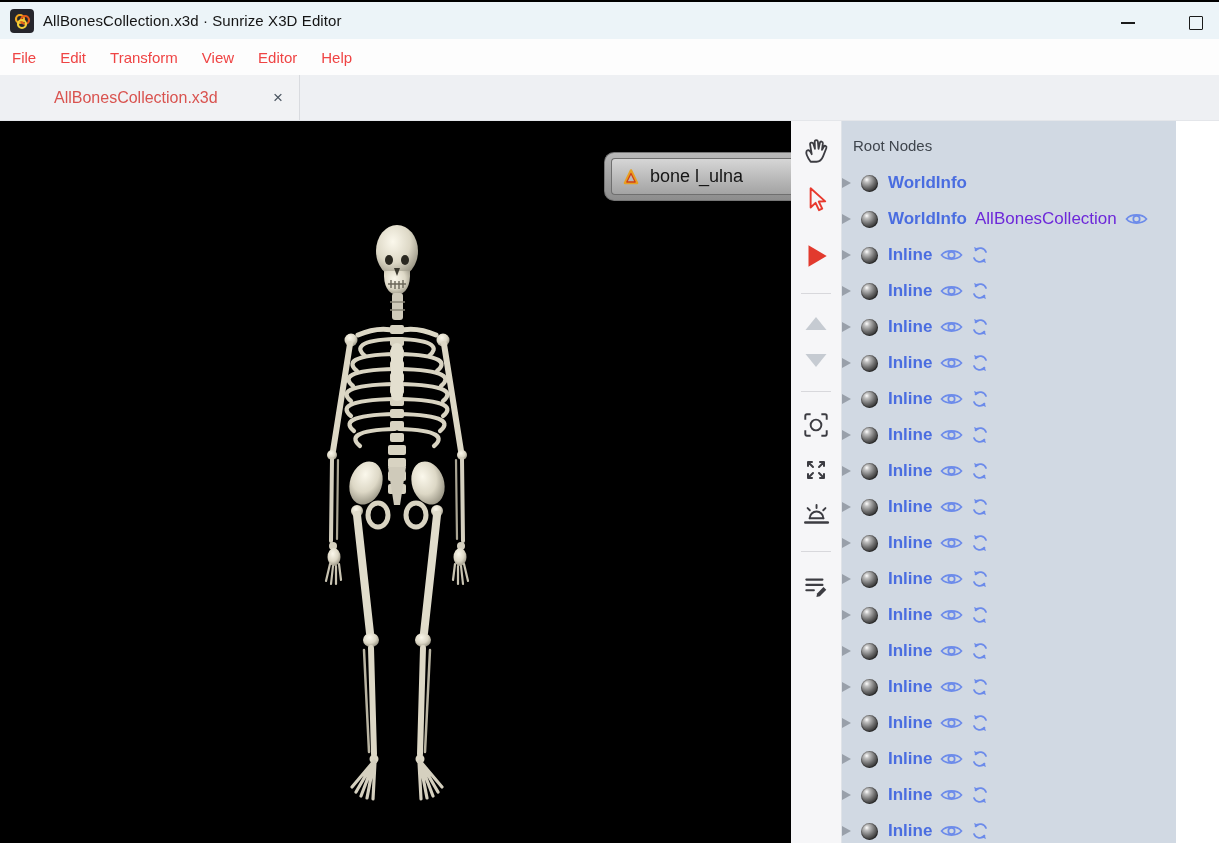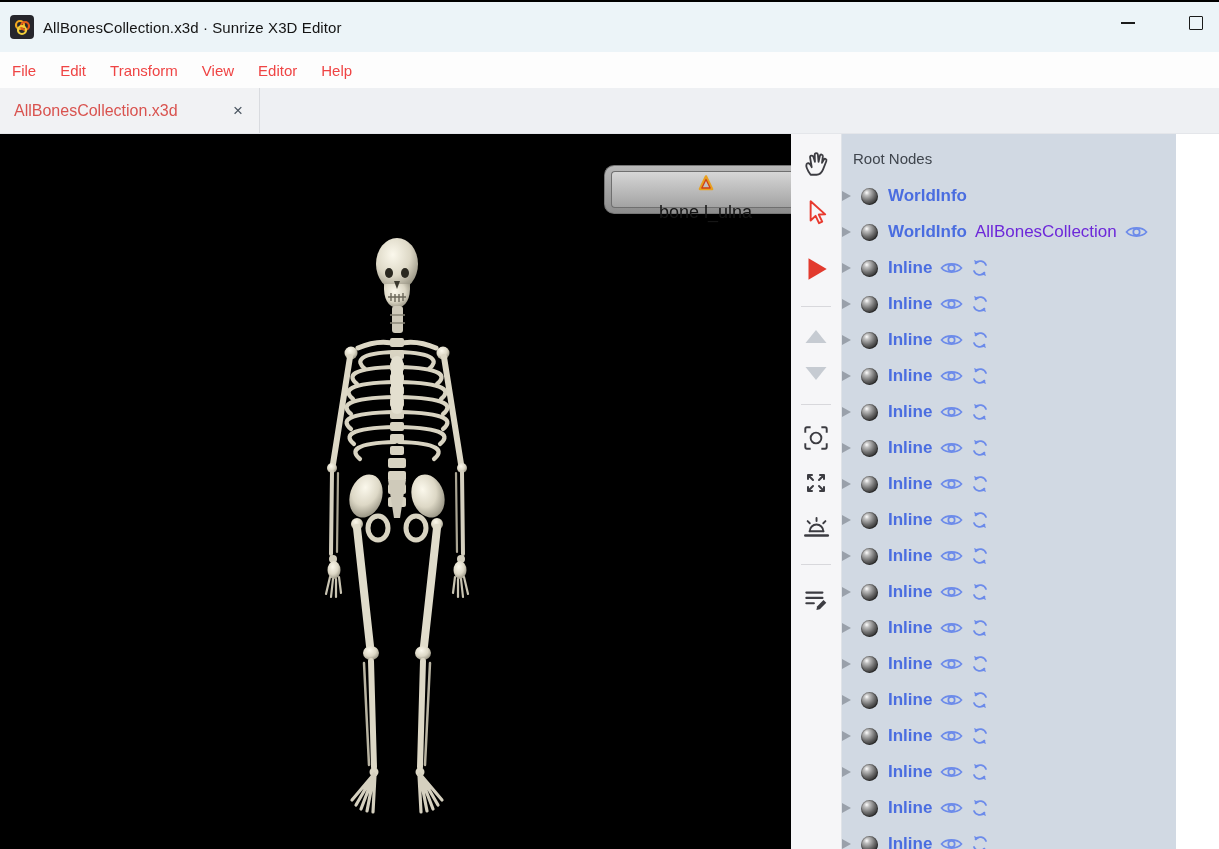--- a/index.html
+++ b/index.html
@@ -2,55 +2,55 @@
 <html><head>
 <meta charset="utf-8">
 <style>
   * { margin:0; padding:0; box-sizing:border-box; }
   html,body { width:1219px; height:849px; overflow:hidden;
     font-family:"Liberation Sans", sans-serif; background:#fff; }
 
   .window { position:relative; width:1219px; height:849px; border-top:2px solid #000; }
 
   
-  .titlebar { position:relative; height:50px; background:#ecf4f8;
+  .titlebar { position:relative; height:37px; background:#ecf4f8;
     display:flex; align-items:center; padding-left:10px; }
   .app-icon { width:24px; height:24px; border-radius:4px; background:#26262c;
     display:flex; align-items:center; justify-content:center; margin-right:9px; }
   .title-text { font-size:15px; color:#141414; letter-spacing:.1px; }
   .win-controls { position:absolute; right:0; top:0; height:42px; display:flex; align-items:center; }
   .win-btn { width:46px; height:42px; display:flex; align-items:center; justify-content:center; }
   .glyph-min { width:14px; height:2px; background:#1b1b1b; }
   .glyph-max { width:14px; height:14px; border:1.6px solid #1b1b1b; border-radius:1px; }
   .win-spacer { width:22px; }
 
   
   .menubar { height:36px; background:#fdfdfd; display:flex; align-items:center; padding-left:10px; }
   .menu-item { font-size:15px; color:#ef4444; padding:6px 12px; cursor:default; }
   .menu-item:first-child { padding-left:2px; }
 
   
   .tabbar { height:46px; background:#eef0f3; display:flex; border-bottom:1px solid #e4e6ea; }
   .tab { width:260px; background:#f1f2f4; border-right:1px solid #d9dbdf;
-    display:flex; align-items:center; padding:0 12px 0 14px; }
+    display:flex; align-items:center; padding:0 12px 0 14px;margin-left:40px; }
   .tab-label { font-size:16px; color:#d9534f; flex:1; white-space:nowrap; overflow:hidden; }
   .tab-close { font-size:17px; color:#4a5560; padding:0 4px; line-height:1; }
 
   
   .main { position:relative; height:722px; display:flex; }
 
   .viewport { position:relative; width:791px; height:100%; background:#000; overflow:hidden; }
 
   
   .node-chip { position:absolute; top:31px; right:0; height:49px; width:187px;
     background:linear-gradient(#b9b9b9,#8d8d8d); border:1px solid #767676;
     border-right:none; border-radius:10px 0 0 10px; padding:5px 0 5px 6px; }
   .node-chip-inner { height:100%; background:linear-gradient(#d6d6d6,#a3a3a3);
     border:1px solid #6f6f6f; border-radius:4px 0 0 4px; border-right:none;
-    display:flex; align-items:center; gap:8px; padding-left:8px;flex-direction:column; }
+    display:flex; align-items:center; gap:8px; padding-left:8px; }
   .node-chip-label { font-size:18px; color:#161616; }
 
   
   .vtoolbar { position:relative; width:51px; height:100%; background:#f6f6f8;
     border-right:1px solid #dfe3e8; }
   .tool-btn { position:absolute; left:50%; transform:translateX(-50%);
     width:34px; height:34px; display:flex; align-items:center; justify-content:center; }
   .tool-sep { position:absolute; left:50%; transform:translateX(-50%);
     width:30px; height:1px; background:#d8d8dc; }
 

